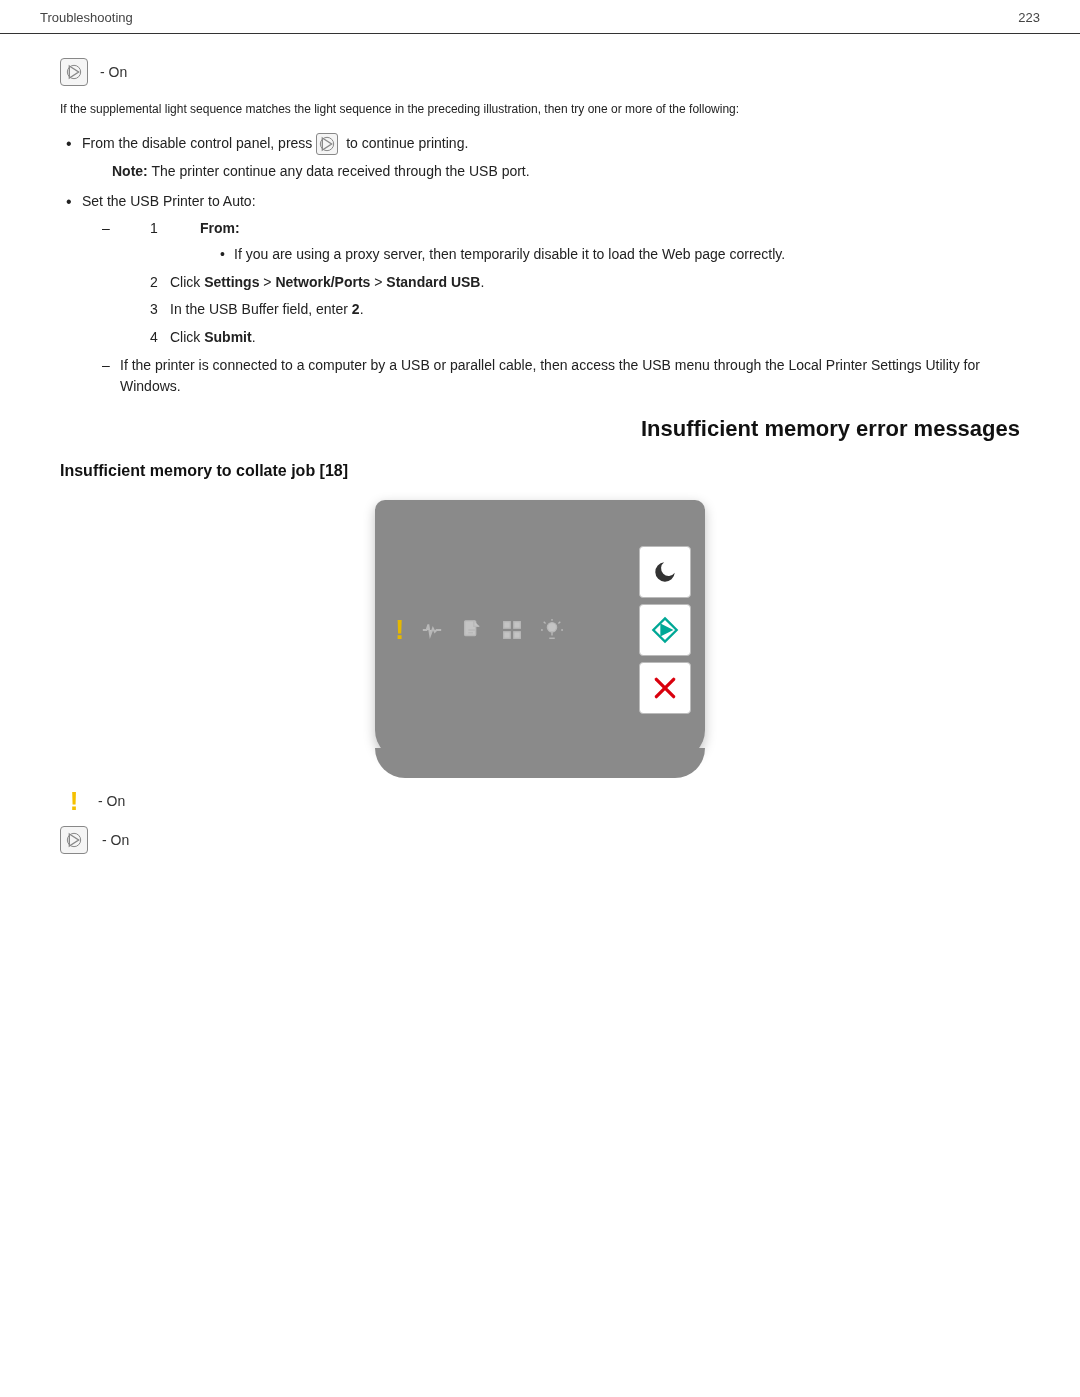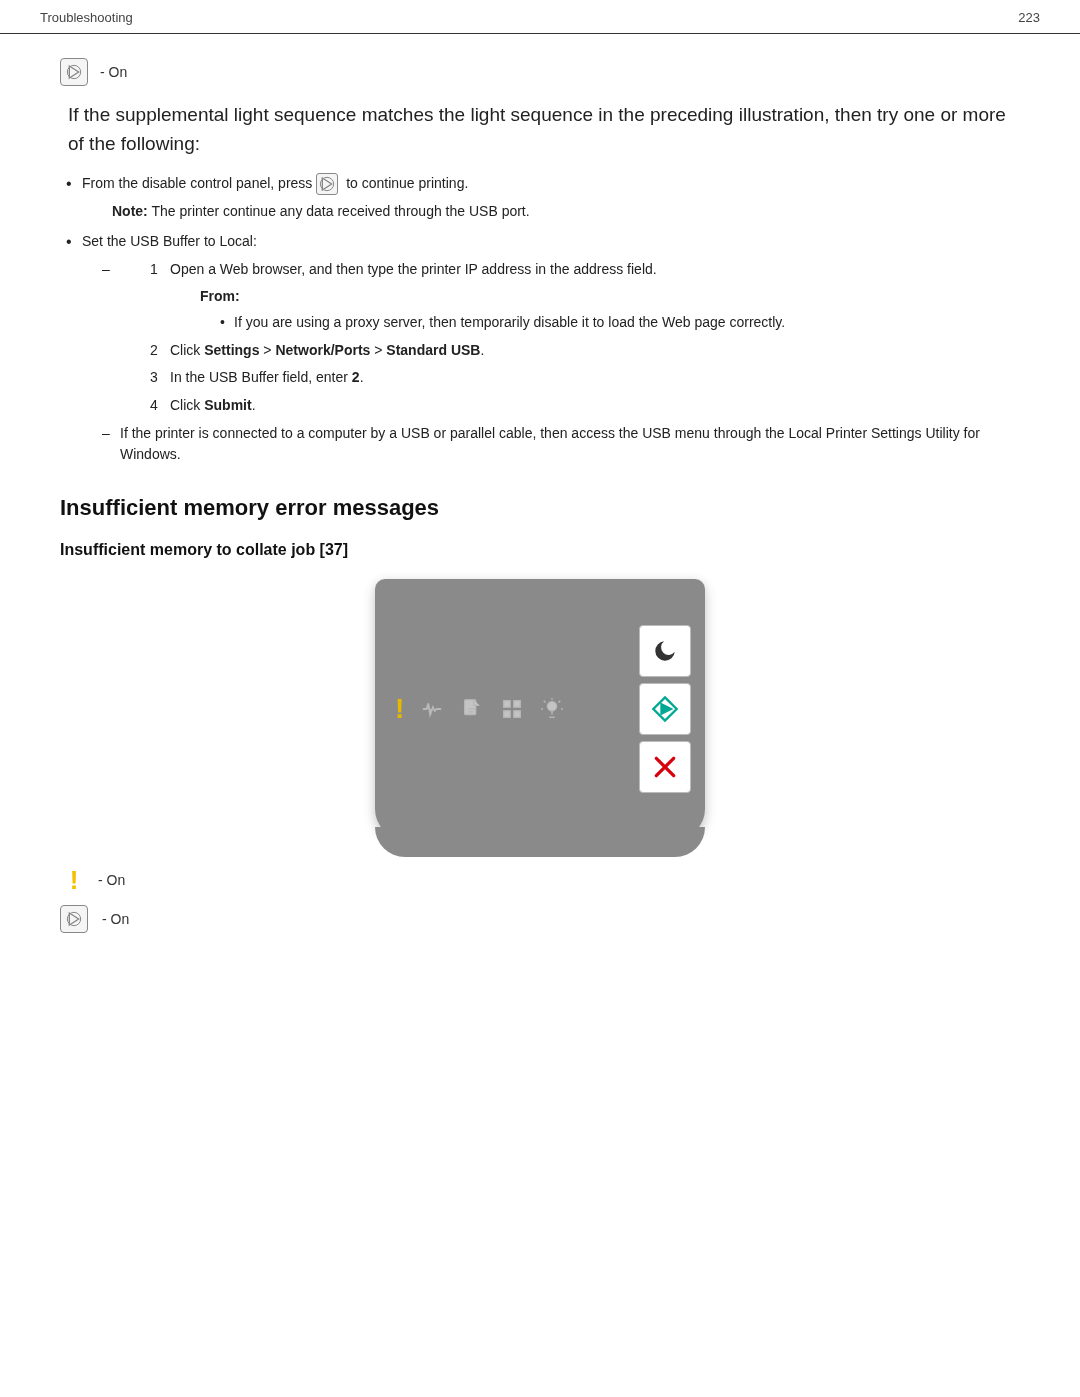--- a/index.html
+++ b/index.html
@@ -61,25 +61,24 @@
       gap: 8px;
       margin-bottom: 14px;
     }
     .icon-label-text {
       font-size: 14px;
       color: #333;
     }
 
     
     .body-para {
-      font-size: 19px;
+      font-size: 12px;
       line-height: 1.55;
       margin-bottom: 14px;
       color: #222;
-      margin-left: 8px;
     }
 
     
     .bullet-list {
       list-style: none;
       padding-left: 0;
       margin-bottom: 10px;
     }
     .bullet-list > li {
       position: relative;
@@ -165,23 +164,24 @@
       content: "•";
       position: absolute;
       left: 4px;
       top: 0;
     }
 
     
     .section-heading-main {
       font-size: 22px;
       font-weight: bold;
-      margin-top: 29px;
+      margin-top: 18px;
       margin-bottom: 20px;
       color: #111;
+      text-align: right;
     }
     .section-heading-sub {
       font-size: 16px;
       font-weight: bold;
       margin-bottom: 18px;
       color: #111;
     }
 
     
     .printer-panel-wrapper {
@@ -333,29 +333,28 @@
         </svg>
       </span>
       <span> to continue printing.</span>
       <div class="note-block">
         <span class="note-label">Note:</span>
         <span> The printer continue any data received through the USB port.</span>
       </div>
     </li>
 
     <li>
-      <span>Set the USB Buffer to Local:</span>
+      <span>Set the USB Printer to Auto:</span>
       <ul class="dash-list">
 
         <li>
           <ol class="numbered-list">
 
             <li>
               <span class="num">1</span>
-              <span>Open a Web browser, and then type the printer IP address in the address field.</span>
               <div class="note-block">
                 <span class="note-label">From:</span>
                 <ul class="notes-sub">
                   <li>If you are using a proxy server, then temporarily disable it to load the Web page correctly.</li>
                 </ul>
               </div>
             </li>
 
             <li>
               <span class="num">2</span>
@@ -378,21 +377,21 @@
         <li>
           <span>If the printer is connected to a computer by a USB or parallel cable, then access the USB menu through the Local Printer Settings Utility for Windows.</span>
         </li>
 
       </ul>
     </li>
   </ul>
 
   <h2 class="section-heading-main">Insufficient memory error messages</h2>
 
-  <h3 class="section-heading-sub">Insufficient memory to collate job [37]</h3>
+  <h3 class="section-heading-sub">Insufficient memory to collate job [18]</h3>
 
   <div class="printer-panel-wrapper">
     <div class="printer-panel">
 
       <div class="panel-icons-row">
 
         <span class="panel-exclaim">!</span>
 
         <div class="panel-icon-sm">
           <svg viewBox="0 0 24 24" fill="none" stroke="#ccc" stroke-width="2">

